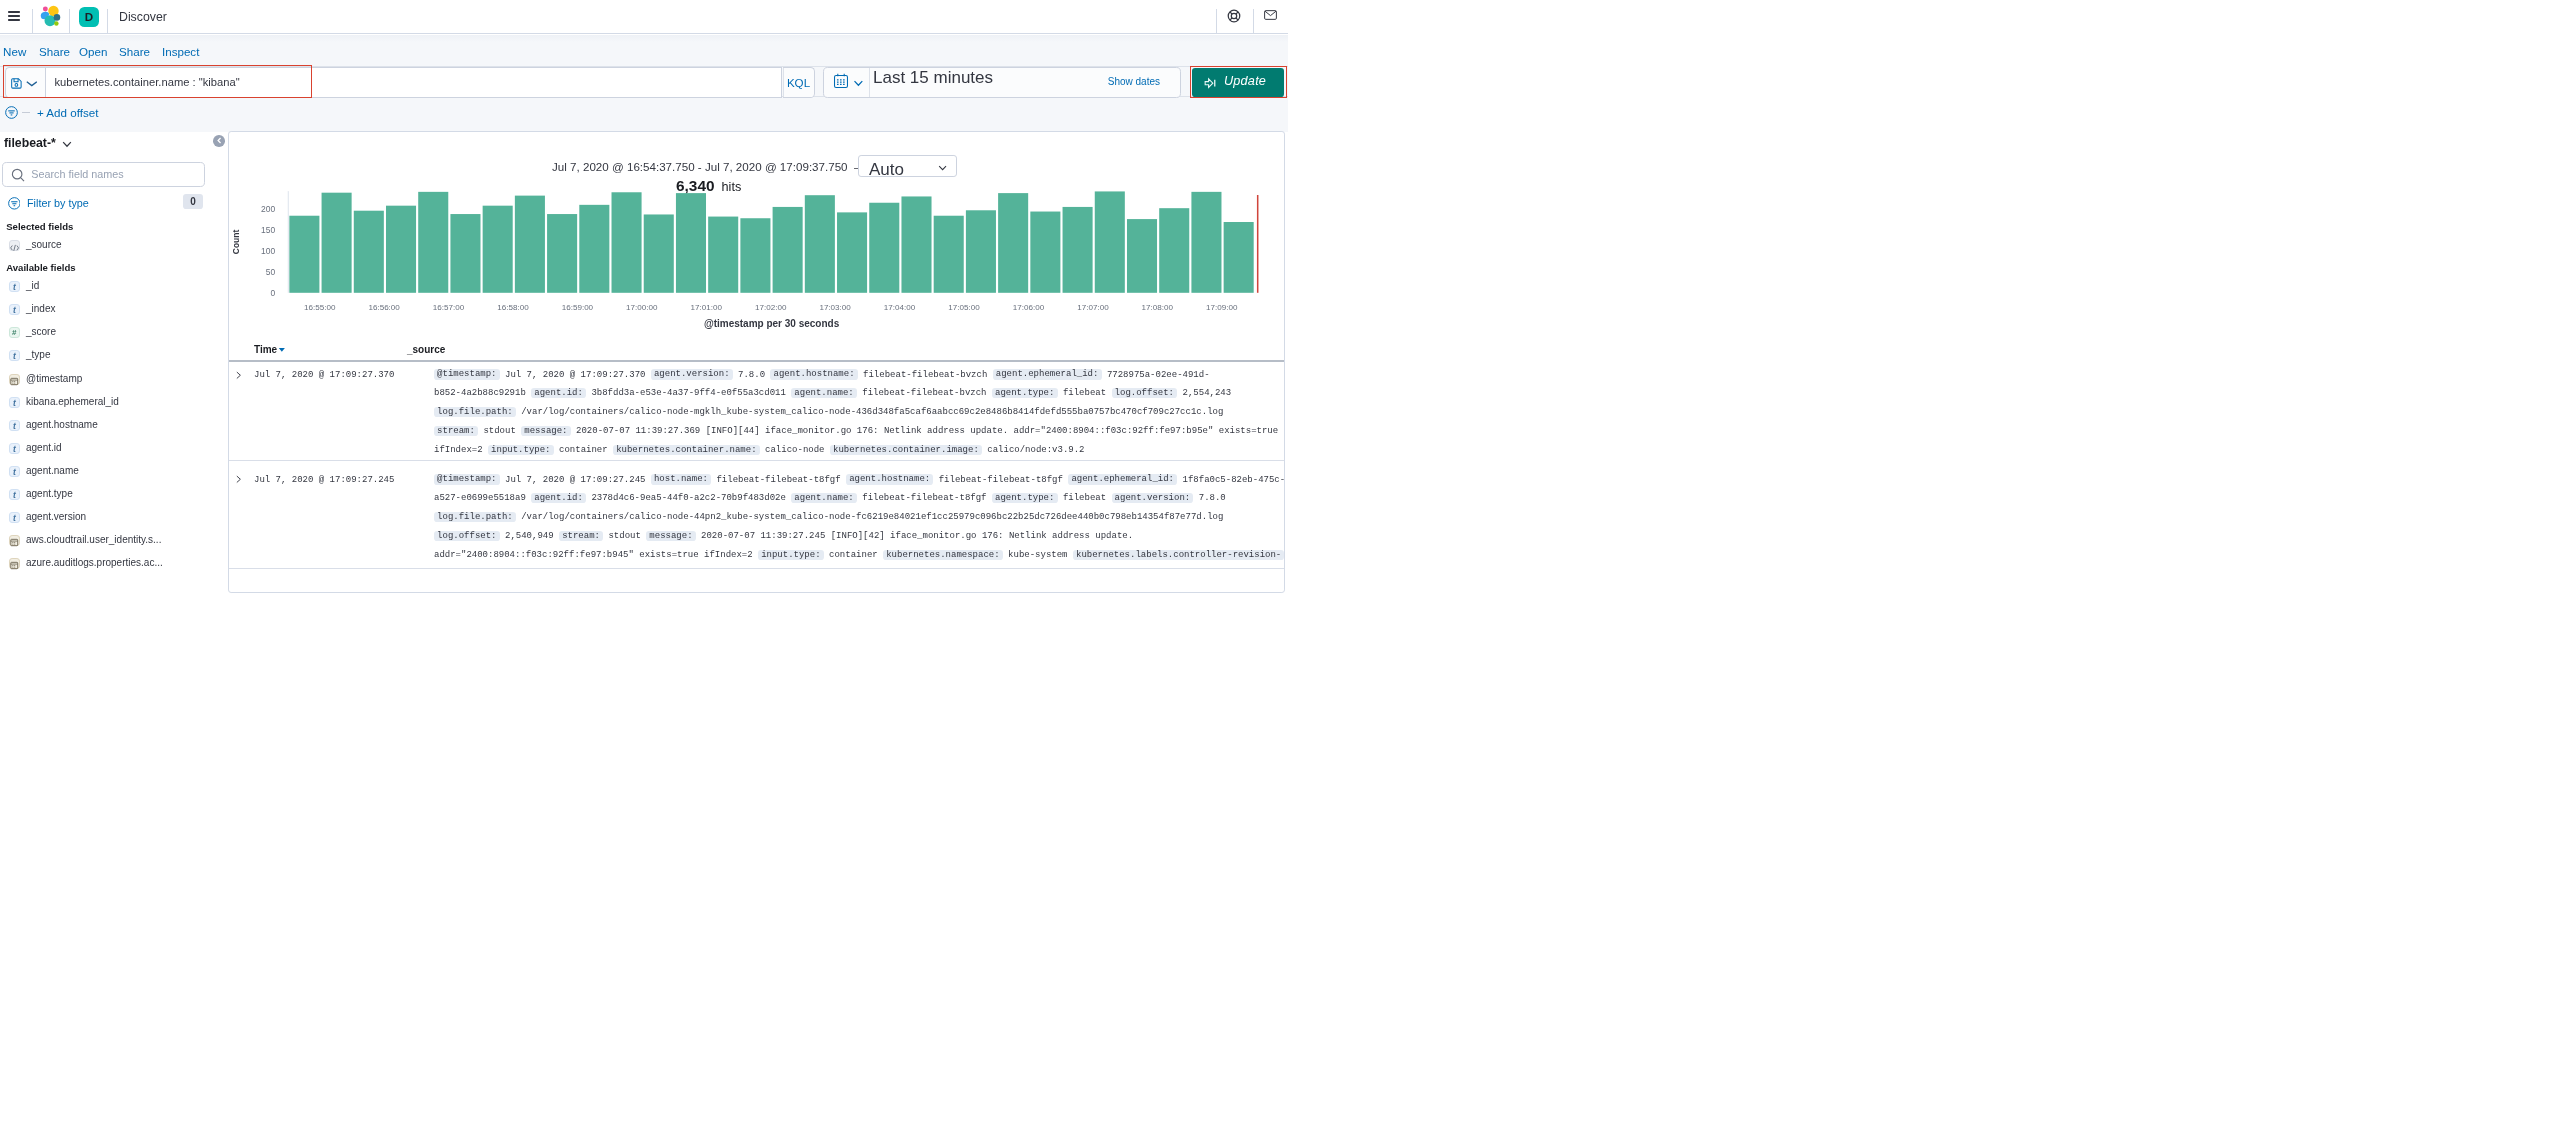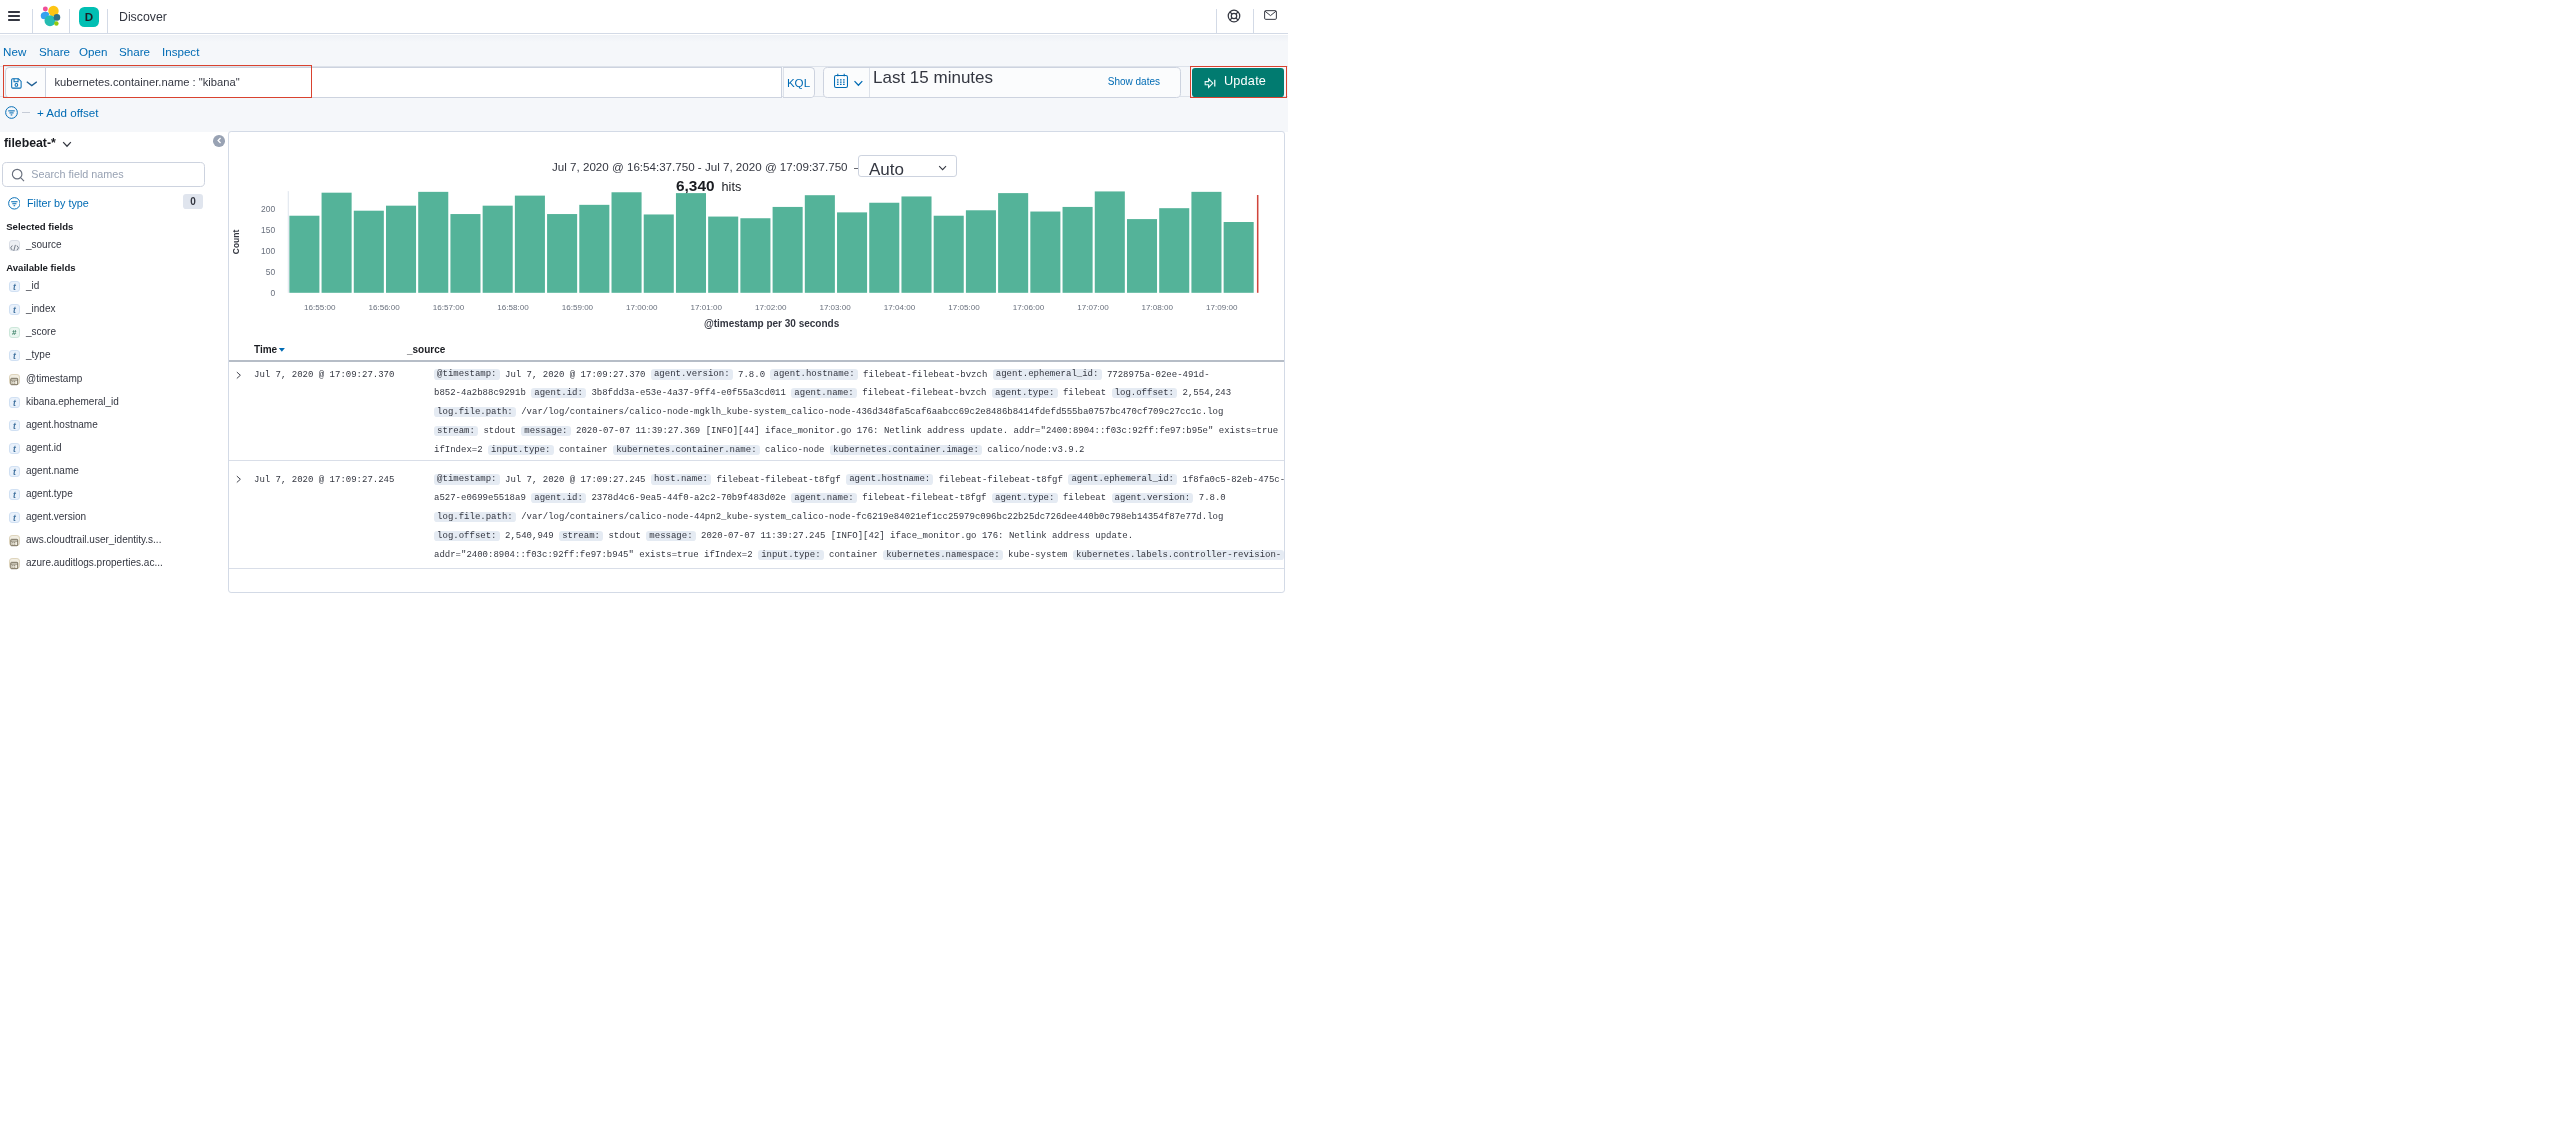--- a/index.html
+++ b/index.html
@@ -23,21 +23,21 @@
 #qinput { left:45px; width:737px; }
 #qkql { left:783px; width:32px; border-left:none; border-radius:0 4.6px 4.6px 0; background:#fbfcfd;
   color:#006bb4; font-size:11.6px; text-align:center; line-height:29px; }
 #qkql::before { content:""; position:absolute; left:0; top:0; height:29px; width:0.8px; background:#dde2ea; }
 #qtext { position:absolute; left:8.5px; top:7.7px; font-size:11.2px; color:#343741; white-space:nowrap; }
 #dpick { left:823px; width:358px; border-radius:4.6px; background:#fbfcfd; }
 #dpick .sep { position:absolute; left:45px; top:0; width:0.8px; height:29px; background:#dde2ea; }
 #dtime { position:absolute; left:49px; top:0; font-size:17px; color:#343741; }
 #dshow { position:absolute; right:20px; top:7.7px; font-size:10px; color:#006bb4; }
 #upd { position:absolute; left:1192px; top:68px; width:92px; height:28.5px; border-radius:3.1px;
-  background:#017b70; color:#ffffff; font-size:12.3px; }
+  background:#017b70; color:#ffffff; font-size:12.3px;font-style:italic; }
 #upd span { position:absolute; left:32px; top:5.8px; font-size:12.7px; letter-spacing:0.2px; }
 .redbox { position:absolute; border:1.9px solid #d9422f; z-index:6; }
 
 #addf { position:absolute; left:37px; top:106px; font-size:11.6px; font-weight:500; color:#006bb4; }
 #fdash { position:absolute; left:21.6px; top:112px; width:8.5px; height:1.2px; background:#c6ccd7; }
 
 #sb { position:absolute; left:0; top:132px; width:225px; height:441px; background:#fff; }
 #ipat { position:absolute; left:3.9px; top:136px; font-size:12.3px; font-weight:bold; color:#1a1c21; }
 #sbox { position:absolute; left:2.3px; top:162px; width:203px; height:25.4px; background:#fff;
   border:0.8px solid #cdd3df; border-radius:4.6px; }

